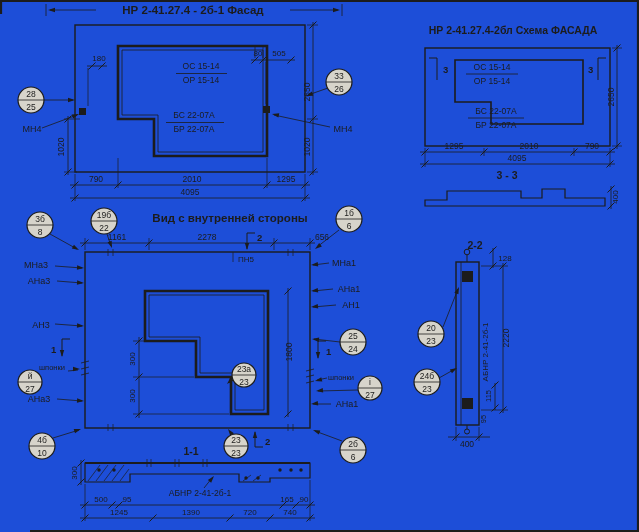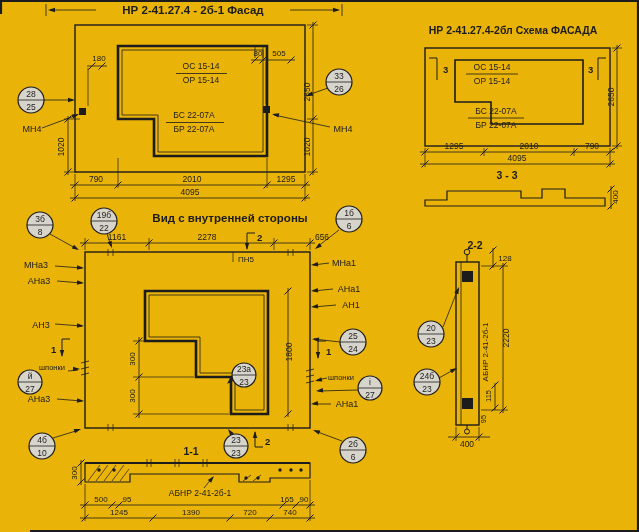--- a/index.html
+++ b/index.html
@@ -1,16 +1,16 @@
 <!DOCTYPE html>
 <html><head>
 <meta charset="utf-8">
 <style>
   html,body{margin:0;padding:0;background:#9a9892;}
-  .sheet{position:relative;width:639px;height:532px;background:#eab308;overflow:hidden;}
+  .sheet{position:relative;width:639px;height:532px;background:#1d4ed8;overflow:hidden;}
   svg{display:block;}
   text{font-family:"Liberation Sans","DejaVu Sans",sans-serif;fill:#1c1c1c;}
   line,path,rect,circle{stroke:#1c1c1c;fill:none;stroke-linecap:butt;}
   .f{fill:#1c1c1c;stroke:none;}
   .paper{fill:#d7d4cb;}
   .s07{stroke-width:.7}.s08{stroke-width:.8}.s1{stroke-width:1}.s12{stroke-width:1.2}
   .s14{stroke-width:1.4}.s16{stroke-width:1.6}.s22{stroke-width:2.2}.s26{stroke-width:2.6}
   .d{font-size:8.5px}.d8{font-size:8px}.d75{font-size:7.5px}
   .lb{font-size:9px}.cc{font-size:8.5px;text-anchor:middle}
   .ti{font-size:11.5px;font-weight:bold;text-anchor:middle}

